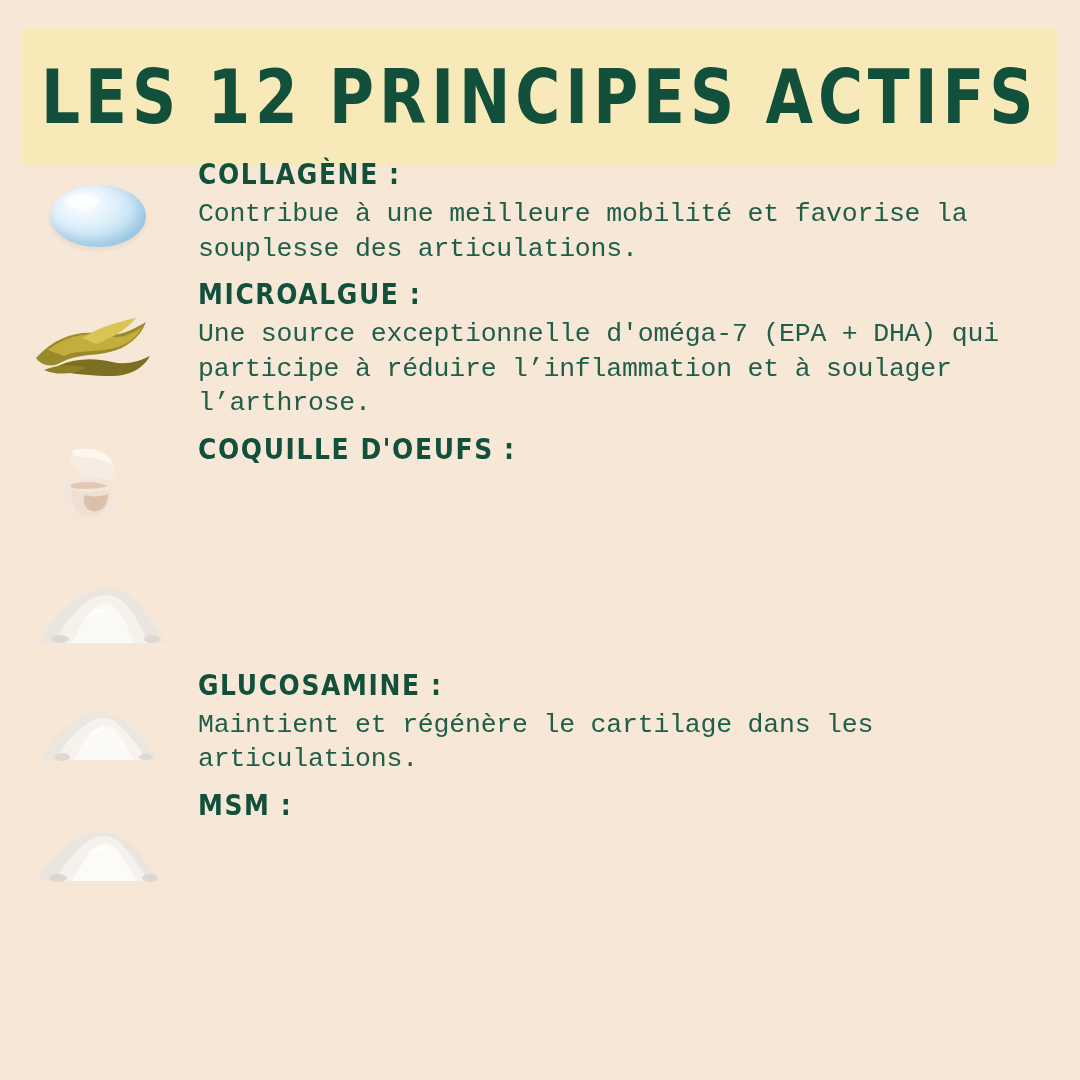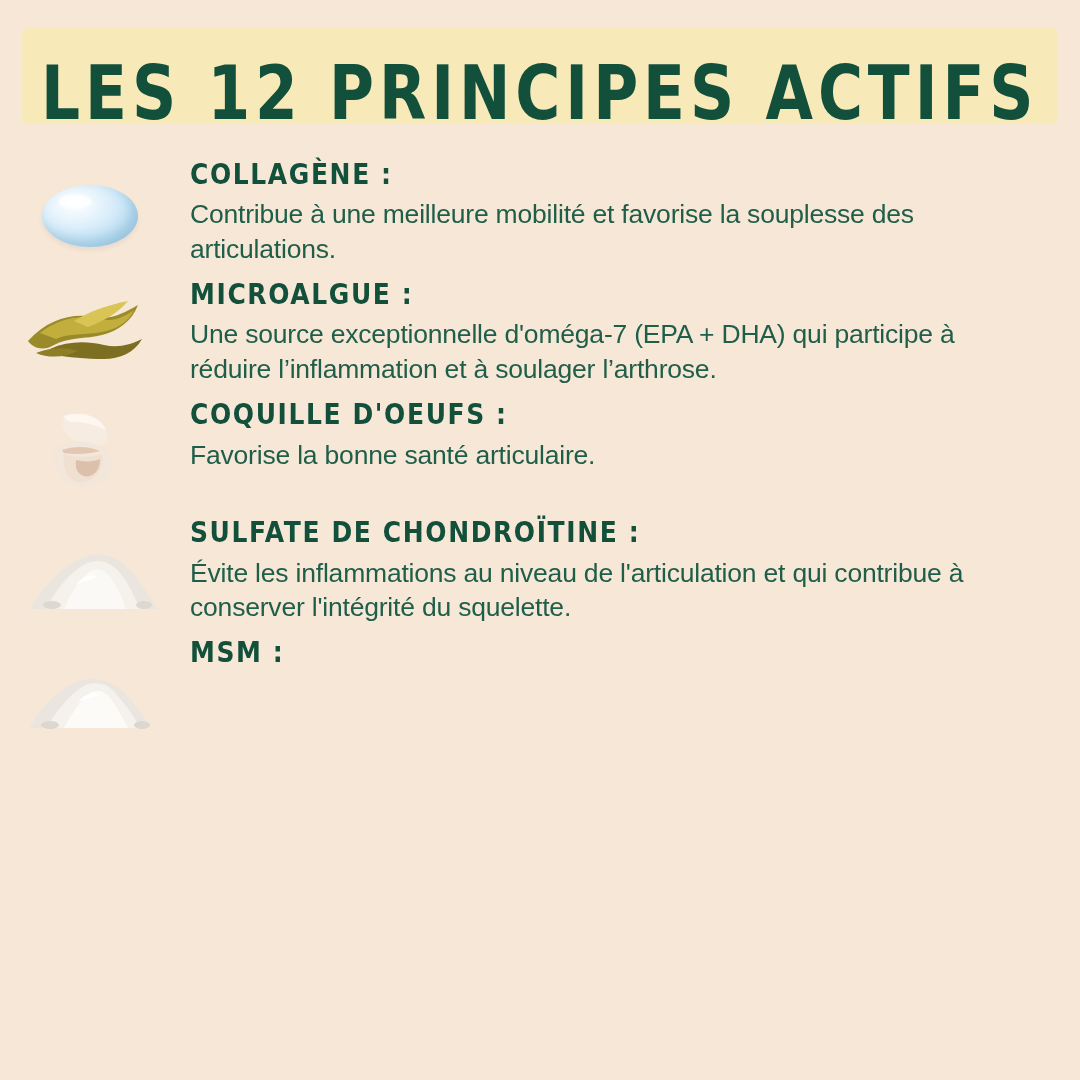--- a/index.html
+++ b/index.html
@@ -20,25 +20,25 @@
     background: #f7e7d7;
     box-sizing: border-box;
   }
 
   
   .title-banner {
     position: absolute;
     left: 22px;
     top: 28px;
     width: 1036px;
-    height: 96px;
+    height: 138px;
     background: #f8e9b9;
     border-radius: 6px;
     display: flex;
-    align-items: flex-end;
+    align-items: center;
     justify-content: center;
   }
   .title-text {
     font-family: "DejaVu Sans", sans-serif;
     font-weight: bold;
     font-size: 62px;
     letter-spacing: 5px;
     color: #12503c;
     text-transform: uppercase;
     line-height: 1;
@@ -51,21 +51,21 @@
   .list {
     position: absolute;
     left: 0;
     top: 160px;
     width: 1080px;
   }
   .row {
     position: relative;
     display: flex;
     align-items: flex-start;
-    padding: 0 24px 0 0;
+    padding: 0 24px 0 8px;
     margin-bottom: 14px;
     min-height: 104px;
   }
   .thumb-wrap {
     width: 190px;
     flex: 0 0 190px;
     display: flex;
     align-items: center;
     justify-content: center;
     align-self: center;
@@ -81,21 +81,21 @@
     letter-spacing: 1.6px;
     color: #12503c;
     text-transform: uppercase;
     transform: scaleY(1.16);
     transform-origin: left center;
     display: inline-block;
     margin: 0 0 9px 0;
     line-height: 1.05;
   }
   .ing-desc {
-    font-family: Liberation Sans, sans-serif;
+    font-family: Liberation Mono, monospace;
     font-size: 26.5px;
     line-height: 1.3;
     color: #1f5e49;
     margin: 0;
     max-width: 840px;
     letter-spacing: -0.2px;
   }
 
   
   .thumb {
@@ -176,43 +176,56 @@
             <path d="M44 14 C62 8 80 14 86 28 C78 24 66 20 54 20 C48 20 45 17 44 14 Z" fill="#fdf7f0"></path>
             <path d="M38 44 C50 38 66 38 80 44 C94 50 96 66 86 76 C74 88 52 88 42 76 C32 64 30 50 38 44 Z" fill="#f3e6da"></path>
             <path d="M42 48 C54 44 68 44 80 49 C70 52 56 53 44 51 Z" fill="#e2c7b2"></path>
             <path d="M44 52 C56 56 70 56 82 52 C84 66 76 78 64 80 C50 82 42 70 44 52 Z" fill="#efe0d2"></path>
             <path d="M56 58 C64 60 74 60 80 57 C80 70 72 76 64 74 C57 72 55 66 56 58 Z" fill="#dcc0aa"></path>
           </svg>
         </div>
       </div>
       <div class="text-wrap">
         <div class="ing-name">COQUILLE D'OEUFS :</div>
-        <p class="ing-desc">Favorise la bonne santé articulaire.</p>
       </div>
     </div>
 
     <div class="row">
       <div class="thumb-wrap">
         <div class="thumb">
           <svg width="150" height="100" viewBox="0 0 150 100">
             <path d="M10 88 C18 74 30 60 44 48 C56 38 70 32 84 34 C100 36 112 50 122 64 C128 74 134 82 138 88 Z" fill="#eae6df"></path>
             <path d="M26 88 C34 72 46 56 60 46 C72 38 84 38 94 46 C104 54 112 70 120 88 Z" fill="#f5f2ec"></path>
             <path d="M44 88 C50 74 58 60 68 52 C76 46 84 48 90 56 C96 64 102 76 106 88 Z" fill="#fbf9f5"></path>
             <path d="M56 64 C62 56 70 52 78 56 C72 58 64 60 56 64 Z" fill="#ffffff"></path>
             <ellipse cx="32" cy="84" rx="9" ry="4" fill="#ddd8d0"></ellipse>
             <ellipse cx="124" cy="84" rx="8" ry="4" fill="#ddd8d0"></ellipse>
           </svg>
         </div>
       </div>
-      <div class="text-wrap">
-        <div class="ing-name">SULFATE DE CHONDROÏTINE :</div>
-        <p class="ing-desc">Évite les inflammations au niveau de l'articulation et qui contribue à conserver l'intégrité du squelette.</p>
-      </div>
-    </div>
-
+    </div>
+
+    <div class="row">
+      <div class="thumb-wrap">
+        <div class="thumb">
+          <svg width="150" height="100" viewBox="0 0 150 100">
+            <path d="M12 86 C20 70 32 56 48 46 C62 37 78 36 92 44 C106 52 118 68 128 86 Z" fill="#ebe7e0"></path>
+            <path d="M28 86 C36 70 48 56 62 48 C74 41 86 44 94 54 C104 64 112 74 118 86 Z" fill="#f6f3ee"></path>
+            <path d="M46 86 C52 72 60 60 70 54 C78 49 86 52 92 62 C98 70 102 78 106 86 Z" fill="#fcfaf7"></path>
+            <path d="M60 62 C66 54 74 52 80 56 C73 58 66 59 60 62 Z" fill="#ffffff"></path>
+            <ellipse cx="34" cy="83" rx="8" ry="4" fill="#dedad2"></ellipse>
+            <ellipse cx="118" cy="83" rx="7" ry="3" fill="#dedad2"></ellipse>
+          </svg>
+        </div>
+      </div>
+      <div class="text-wrap">
+        <div class="ing-name">GLUCOSAMINE :</div>
+        <p class="ing-desc">Maintient et régénère le cartilage dans les articulations.</p>
+      </div>
+    </div>
 
     <div class="row">
       <div class="thumb-wrap">
         <div class="thumb">
           <svg width="150" height="100" viewBox="0 0 150 100">
             <path d="M10 88 C18 72 32 56 48 46 C62 37 80 36 94 45 C108 54 120 70 130 88 Z" fill="#eae6df"></path>
             <path d="M26 88 C36 72 48 56 62 47 C74 40 88 43 96 54 C106 65 114 76 120 88 Z" fill="#f5f2ed"></path>
             <path d="M44 88 C52 74 60 60 70 53 C79 48 87 52 93 62 C99 71 104 80 108 88 Z" fill="#fcfbf8"></path>
             <path d="M58 62 C65 54 73 51 80 55 C72 57 65 59 58 62 Z" fill="#ffffff"></path>
             <ellipse cx="30" cy="85" rx="9" ry="4" fill="#dcd7cf"></ellipse>

